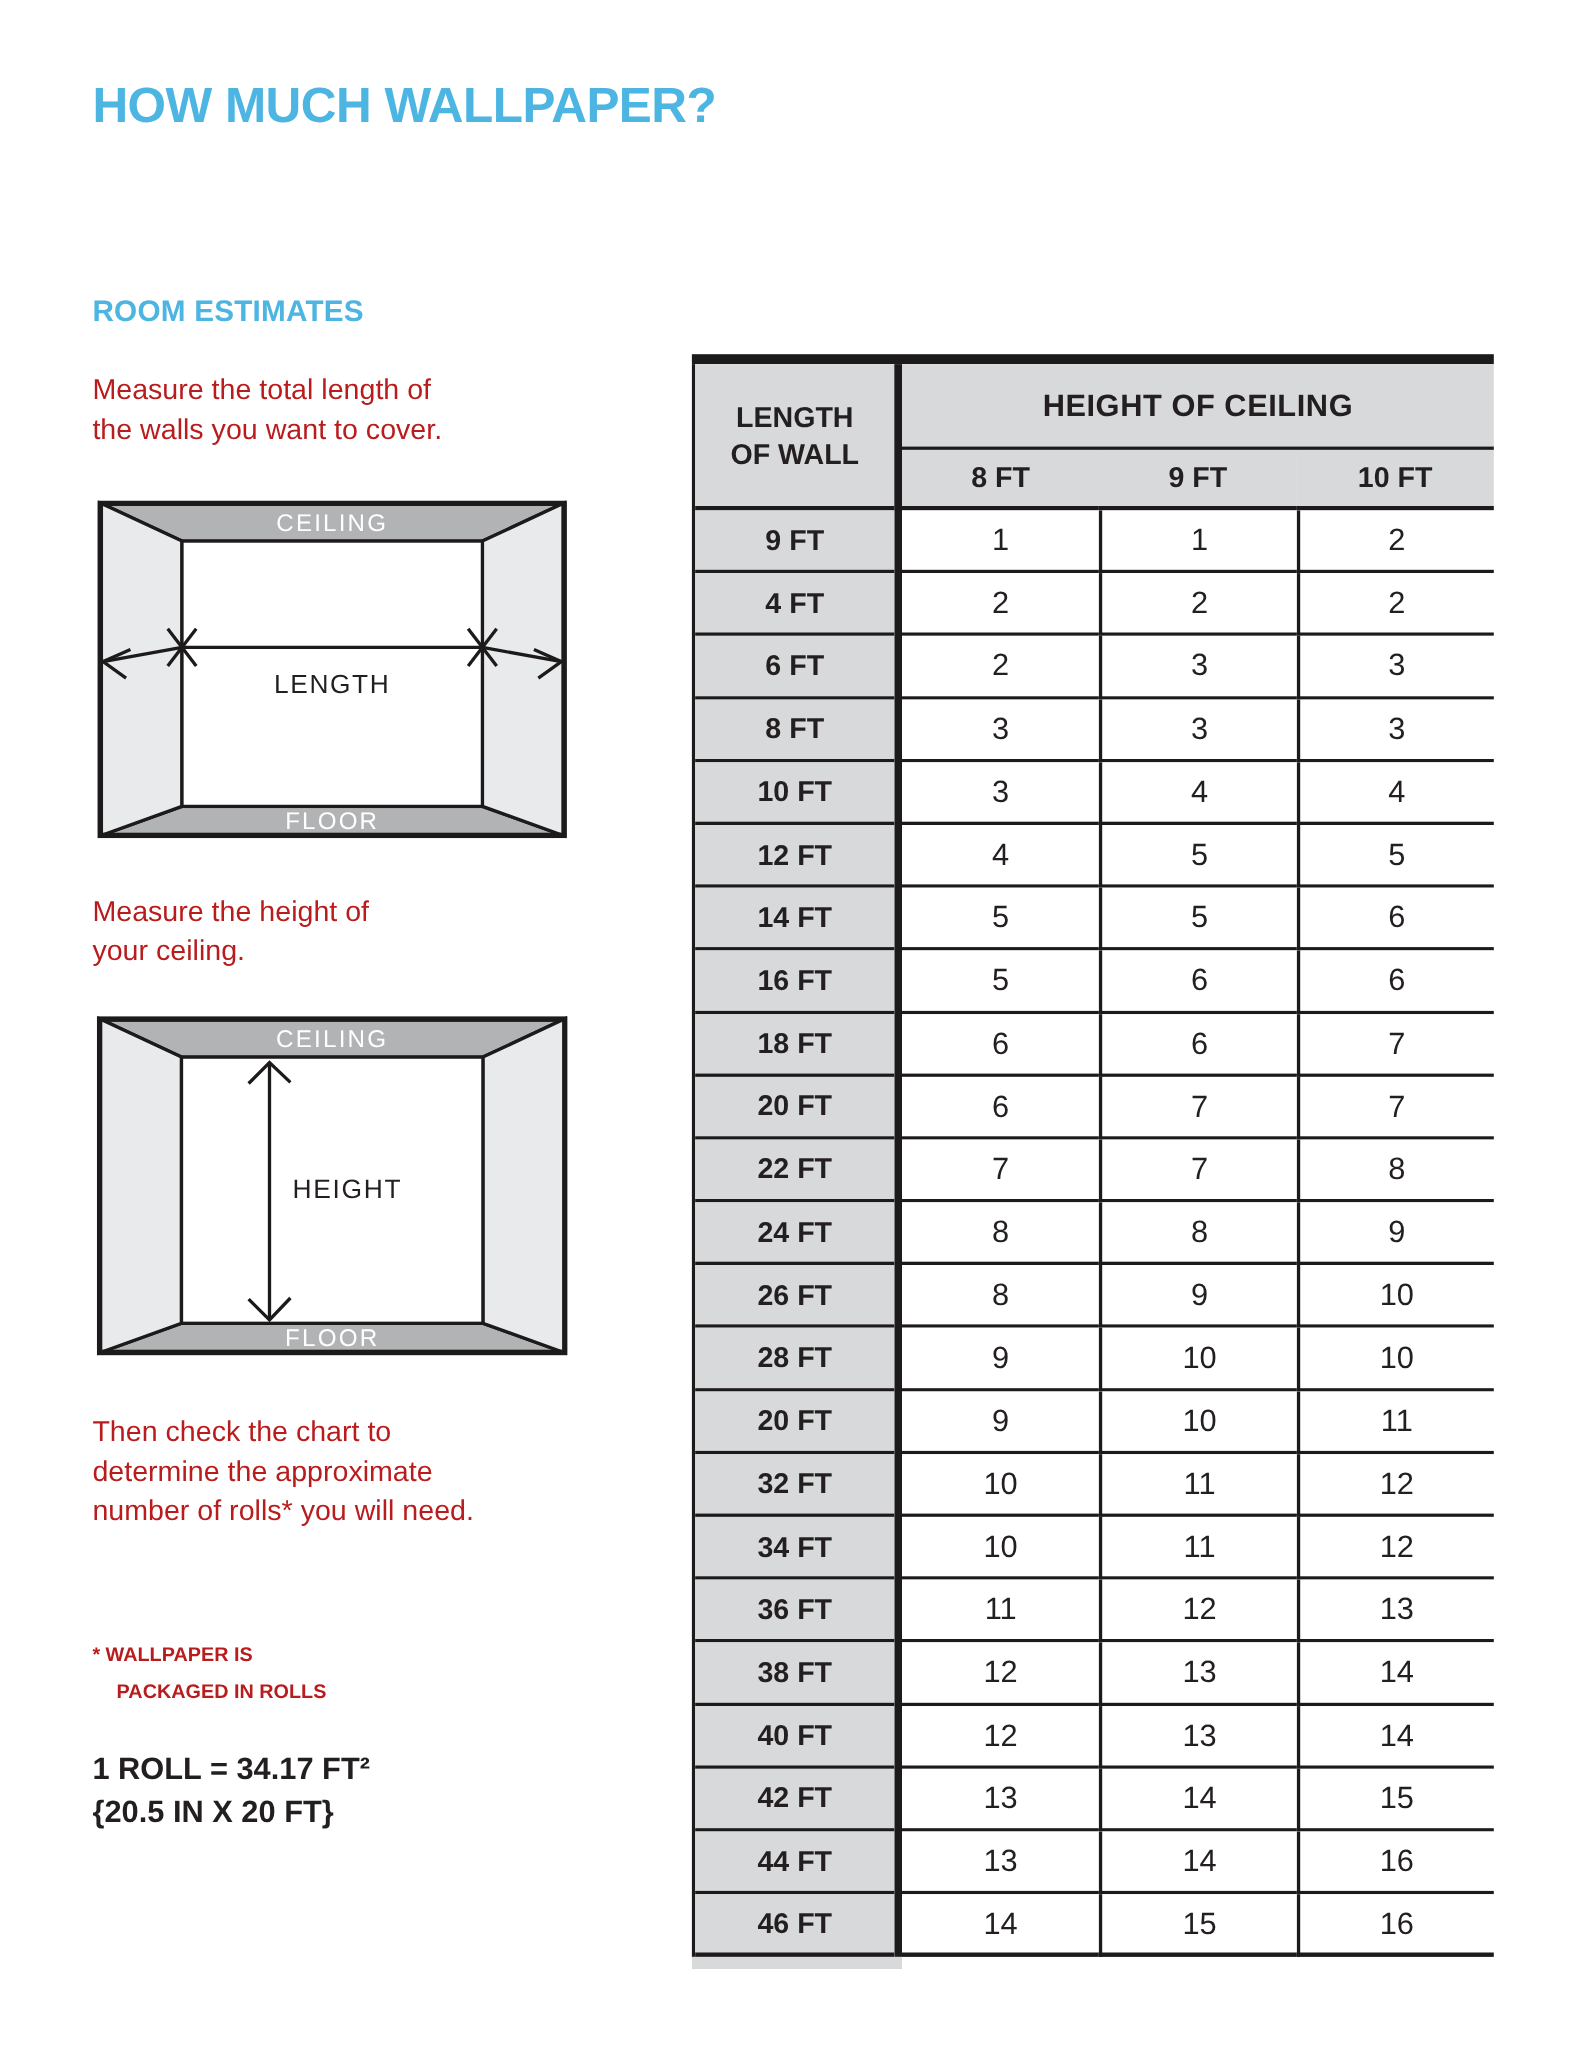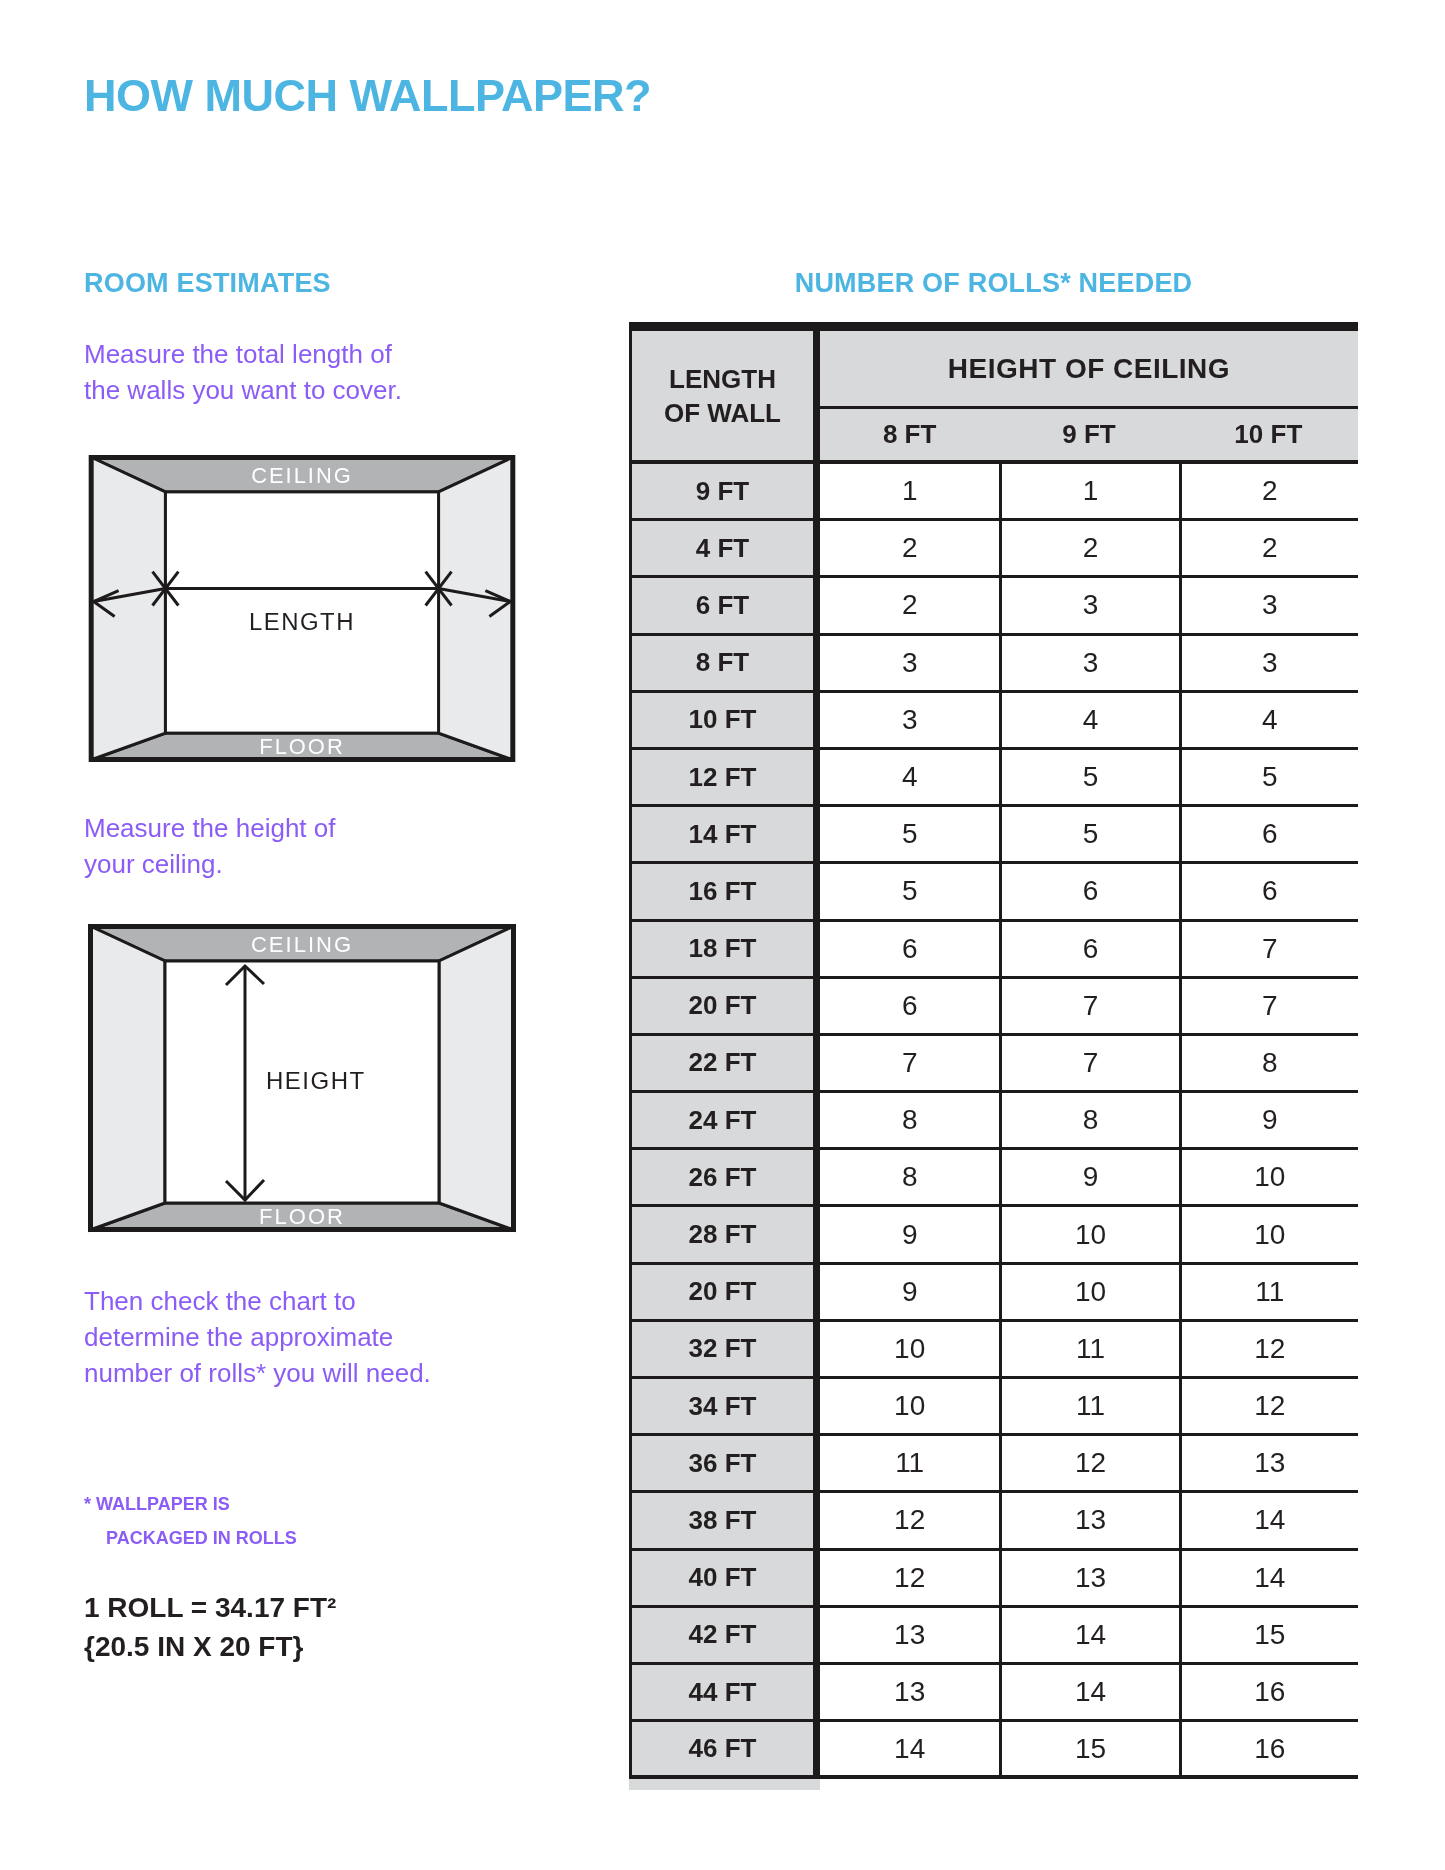--- a/index.html
+++ b/index.html
@@ -9,21 +9,21 @@
   .title {
     position:absolute; left:84px; top:70px;
     font-size:45px; font-weight:700; letter-spacing:-0.5px; color:#4db5e2;
   }
   .sec-head {
     position:absolute; font-size:27px; font-weight:700; color:#4db5e2; letter-spacing:0.2px;
   }
   .sec-head.left { left:84px; top:268px; }
   .sec-head.table-head { left:629px; top:268px; width:729px; text-align:center; }
 
-  .para { position:absolute; left:84px; color:#8b5cf6; font-size:26px; line-height:36px; }
+  .para { position:absolute; left:84px; color:#b91c1c; font-size:26px; line-height:36px; }
   .para.bold { font-weight:700; line-height:34px; font-size:18px; }
   .para .indent { padding-left:22px; }
   .rollinfo { position:absolute; left:84px; color:#231f20; font-size:28px; font-weight:700; line-height:39px; }
 
   .diagram { position:absolute; left:88px; }
   .diagram text { font-family:"Liberation Sans","DejaVu Sans",sans-serif; }
   .diag-room-label { fill:#ffffff; font-size:22px; letter-spacing:2px; }
   .diag-dim-label  { fill:#231f20; font-size:24px; letter-spacing:1.5px; }
 
   
@@ -61,21 +61,20 @@
   .tail { position:absolute; left:0; bottom:-11px; width:191px; height:11px; background:#d8d9da; }
 </style>
 </head>
 <body>
 
 <div class="page">
 
   <h1 class="title">HOW MUCH WALLPAPER?</h1>
 
   <h2 class="sec-head left">ROOM ESTIMATES</h2>
-  <h2 class="sec-head table-head">NUMBER OF ROLLS* NEEDED</h2>
 
   <div class="para" style="top:336px;">
     <div>Measure the total length of</div>
     <div>the walls you want to cover.</div>
   </div>
 
   <svg class="diagram" style="top:455px;" width="428" height="307" viewBox="0 0 428 308">
     <polygon points="2,2 426,2 351,37 77,37" fill="#b2b3b5" stroke="#1d1a1b" stroke-width="3"></polygon>
     <polygon points="2,306 77,279 351,279 426,306" fill="#b2b3b5" stroke="#1d1a1b" stroke-width="3"></polygon>
     <polygon points="2,2 77,37 77,279 2,306" fill="#e9eaeb" stroke="#1d1a1b" stroke-width="3"></polygon>

